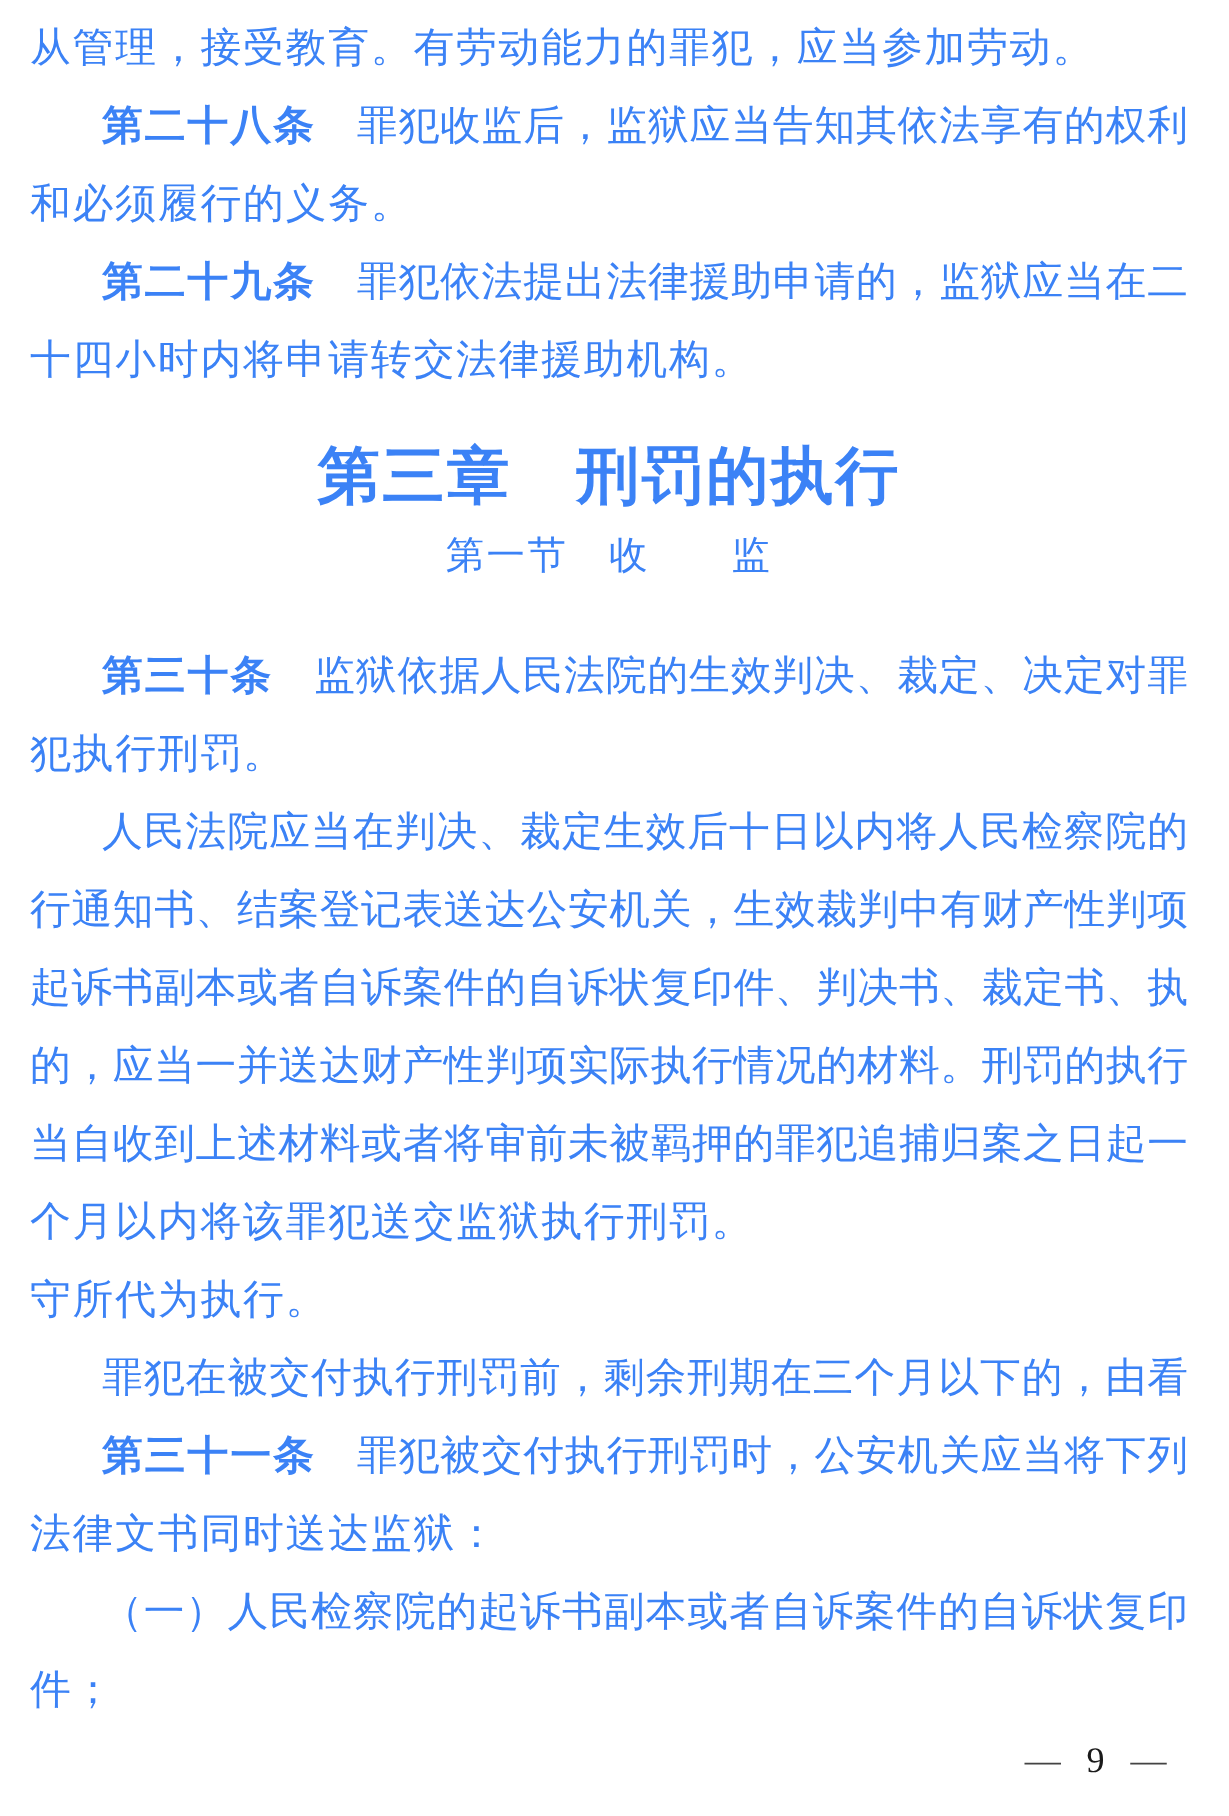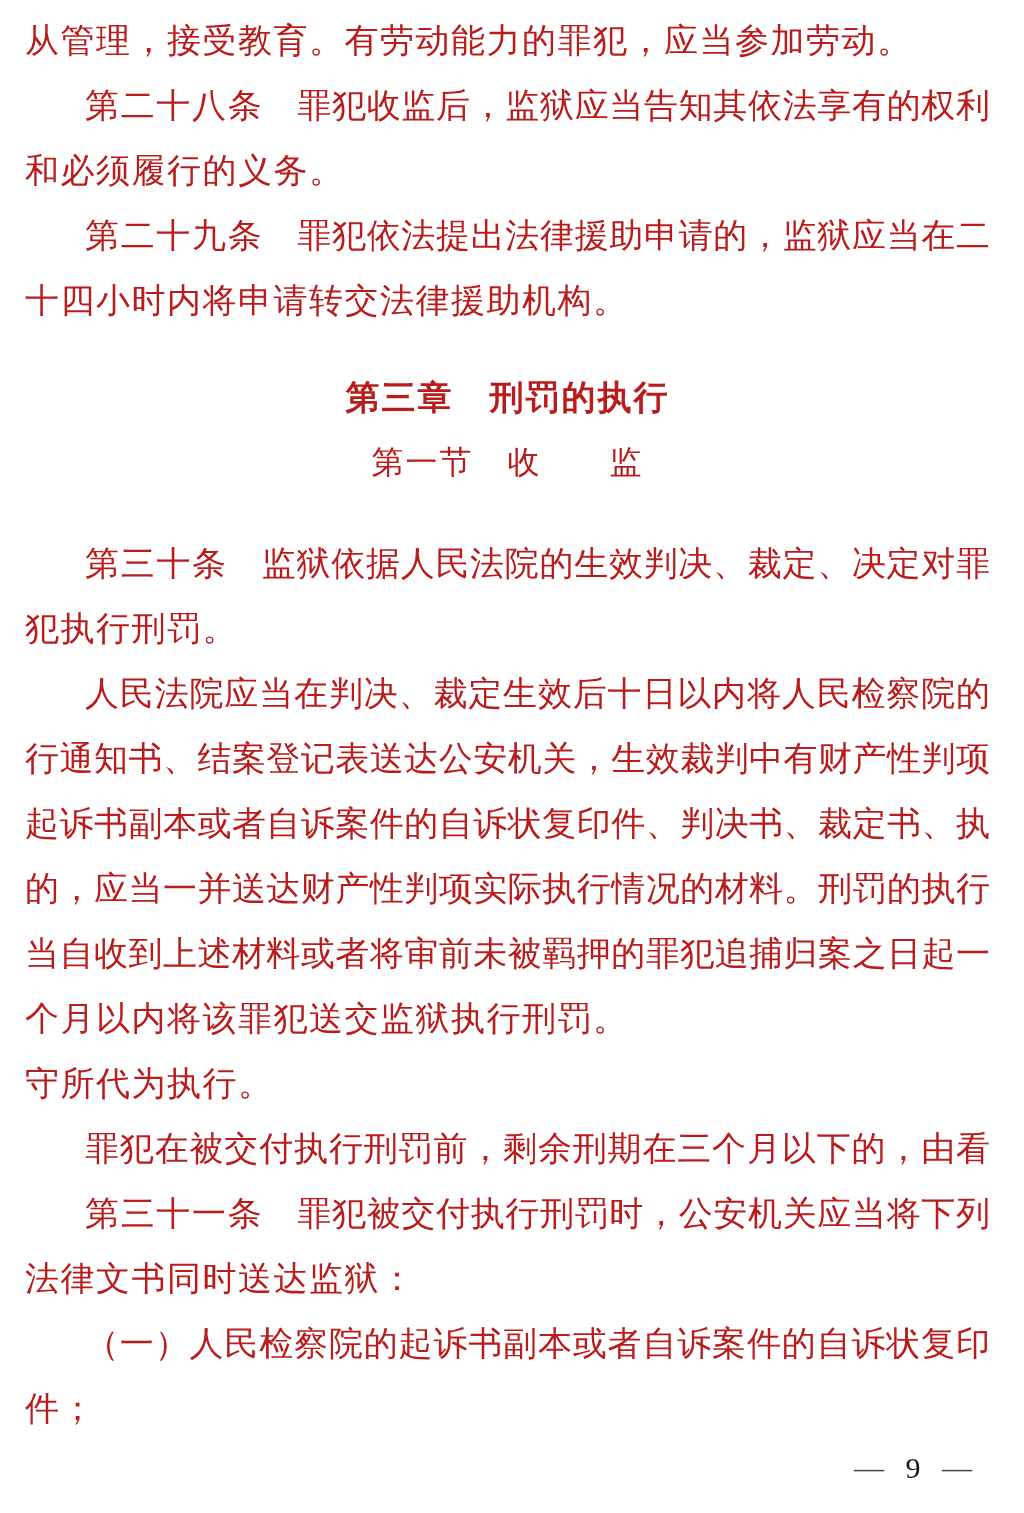--- a/index.html
+++ b/index.html
@@ -17,46 +17,46 @@
     position: absolute;
     left: 25px;
     top: 8px;
     width: 965px;
   }
   .line {
     height: 65px;
     line-height: 65px;
     font-size: 34px;
     overflow: hidden;
-    color: #b91c1c;
+    color: #3b82f6;
   }
   
   .full, .para-start {
     text-align: justify;
     text-align-last: justify;
     text-justify: inter-character;
   }
   
   .para-start { text-indent: 60px; }
   
   .para-end { letter-spacing: 1.5px; }
   .lead {
     font-family: "Liberation Sans", "DejaVu Sans", sans-serif;
-    font-weight: 400;
+    font-weight: 700;
     margin-right: 34px;
     letter-spacing: 1px;
   }
   .chapter-heading {
     margin-top: 32px;
     text-align: center;
     text-align-last: center;
     text-indent: 0;
     font-family: "Liberation Sans", "DejaVu Sans", sans-serif;
     font-weight: 900;
-    font-size: 34px;
+    font-size: 52px;
     letter-spacing: 2px;
   }
   .section-heading {
     text-align: center;
     text-align-last: center;
     text-indent: 0;
     font-size: 32px;
     letter-spacing: 2px;
   }
   .gap-before { margin-top: 36px; }

